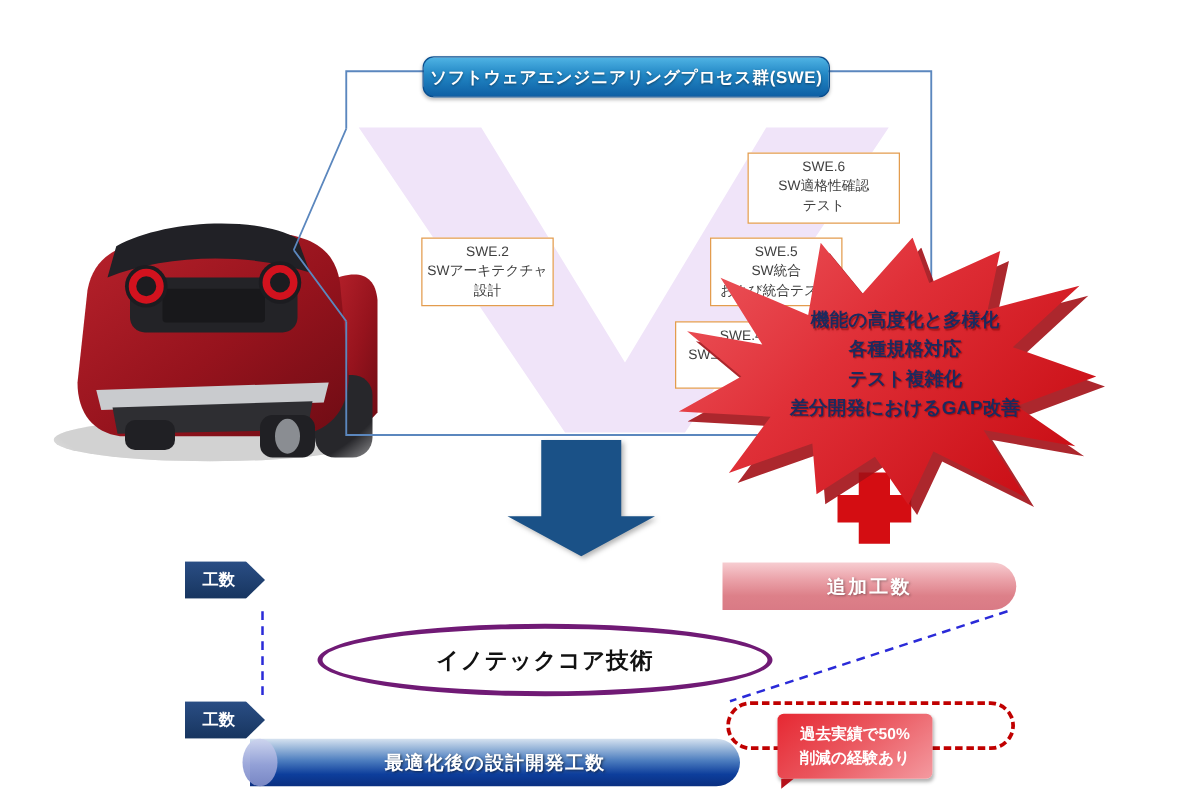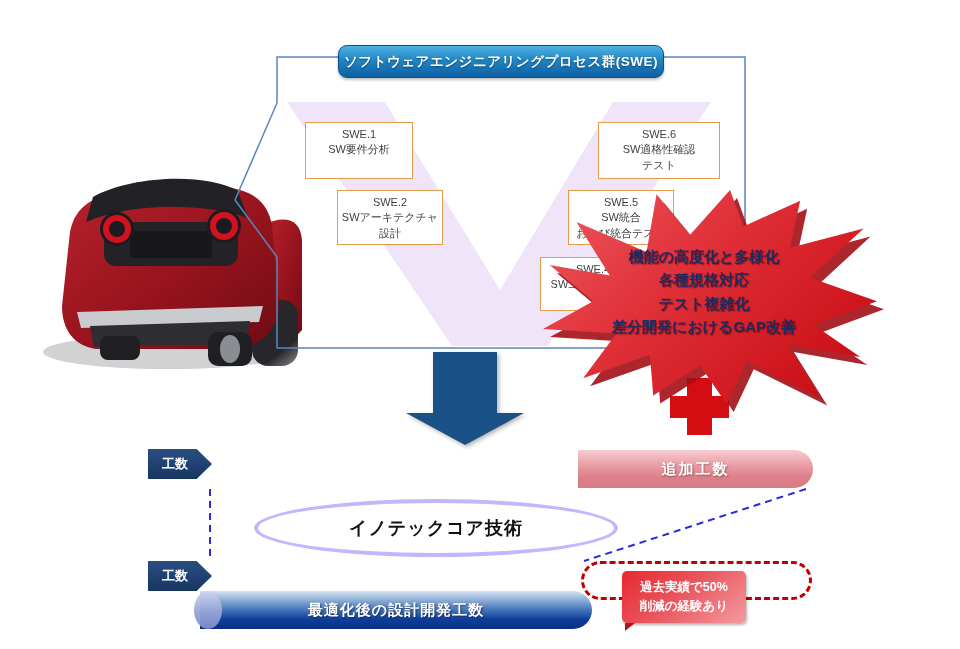--- a/index.html
+++ b/index.html
@@ -34,21 +34,21 @@
   .burst-wrap{left:543px;top:190px;width:334px;height:214px;z-index:5;}
   .burst-layer{
     position:absolute;left:0;top:0;width:100%;height:100%;
     clip-path:polygon(100% 52%,81% 63%,95% 78%,73% 72%,83% 97%,61% 80%,55% 100%,
       47% 82%,33% 96%,32% 77%,12% 88%,22% 67%,0% 65%,15% 52%,2% 35%,20% 40%,
       10% 15%,31% 29%,34% 2%,44% 21%,56% 0%,60% 17%,77% 5%,74% 27%,96% 18%,80% 41%);
   }
   .burst-shadow{transform:translate(7px,8px);background:#A31016;opacity:.9;}
   .burst-main{background:linear-gradient(135deg,#EE5A60 0%,#E03038 40%,#C5070E 100%);}
   .burst-text{
-    position:absolute;left:4px;top:55px;width:314px;z-index:6;
+    position:absolute;left:24px;top:55px;width:314px;z-index:6;
     text-align:center;font-weight:bold;font-size:15px;line-height:1.55;
     color:#1C2A5E;white-space:pre-line;
     text-shadow:1px 1px 1px rgba(120,0,0,.55);
   }
 
   
   .tag{
     width:64px;height:30px;z-index:4;
     background:linear-gradient(180deg,#2A4E85 0%,#17355F 100%);
     clip-path:polygon(0 0,76% 0,100% 50%,76% 100%,0 100%);
@@ -70,21 +70,21 @@
   .bar-pink{
     left:578px;top:450px;width:235px;height:38px;z-index:2;
     background:linear-gradient(180deg,#F7CDD1 0%,#EBA3AA 35%,#DD8089 70%,#D97A85 100%);
     border-radius:0 19px 19px 0;
     display:flex;align-items:center;justify-content:center;
     color:#fff;font-weight:bold;font-size:15px;letter-spacing:2px;
     text-shadow:1px 1px 2px rgba(0,0,0,.35);
   }
   .core-ellipse{
     left:254px;top:499px;width:356px;height:50px;z-index:3;
-    background:#ffffff;border:4px solid #c4b5fd;border-radius:50%;
+    background:#ffffff;border:4px solid #701a75;border-radius:50%;
     display:flex;align-items:center;justify-content:center;
     color:#111;font-weight:bold;font-size:18px;letter-spacing:1px;
   }
   .dashed-red-box{
     left:581px;top:561px;width:231px;height:39px;z-index:4;
     border:3px dashed #C00000;border-radius:20px;box-sizing:border-box;
     background:transparent;
   }
   .callout-red{
     left:622px;top:571px;width:124px;height:52px;z-index:5;
@@ -150,24 +150,20 @@
     <rect x="18" y="160" width="295" height="220" fill="url(#carFade)"></rect>
   </svg>
 
   <svg class="abs" style="left:0;top:0;z-index:2;" width="960" height="649" viewBox="0 0 960 649">
     <path d="M277,103 L277,57 L745,57 L745,348 L277,348 L277,257" fill="none" stroke="#5B87BE" stroke-width="1.5"></path>
     <path d="M277,103 L235,200 M277,257 L235,200" fill="none" stroke="#5B87BE" stroke-width="1.5"></path>
   </svg>
 
   <div class="abs banner">ソフトウェアエンジニアリングプロセス群(SWE)</div>
 
-  <div class="abs swe-box" style="left:305px;top:122px;width:108px;height:57px;">
-    <div>SWE.1</div>
-    <div class="sub">SW要件分析</div>
-  </div>
   <div class="abs swe-box" style="left:337px;top:190px;width:106px;height:55px;">
     <div>SWE.2</div>
     <div class="sub">SWアーキテクチャ
 設計</div>
   </div>
   <div class="abs swe-box" style="left:540px;top:257px;width:106px;height:54px;">
     <div>SWE.4</div>
     <div class="sub">SWユニット検証</div>
   </div>
   <div class="abs swe-box" style="left:568px;top:190px;width:106px;height:55px;">

